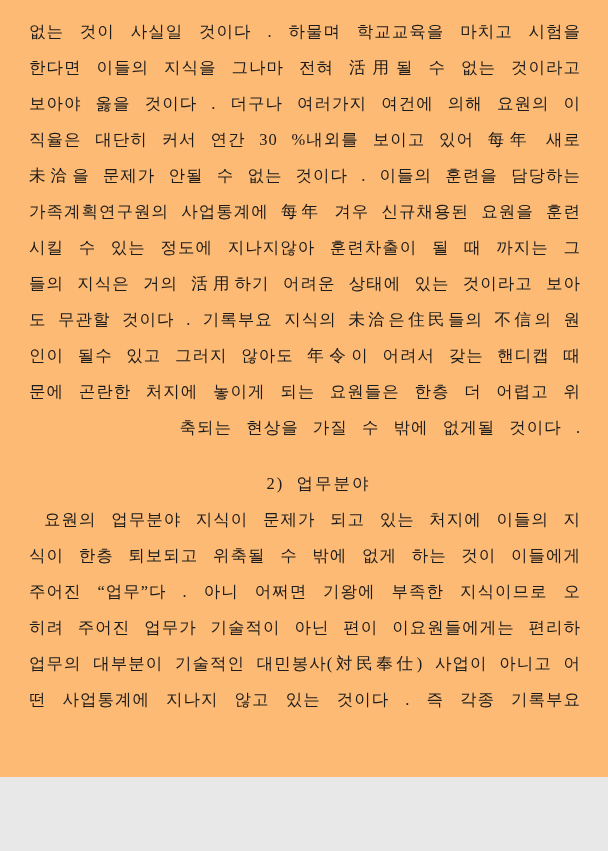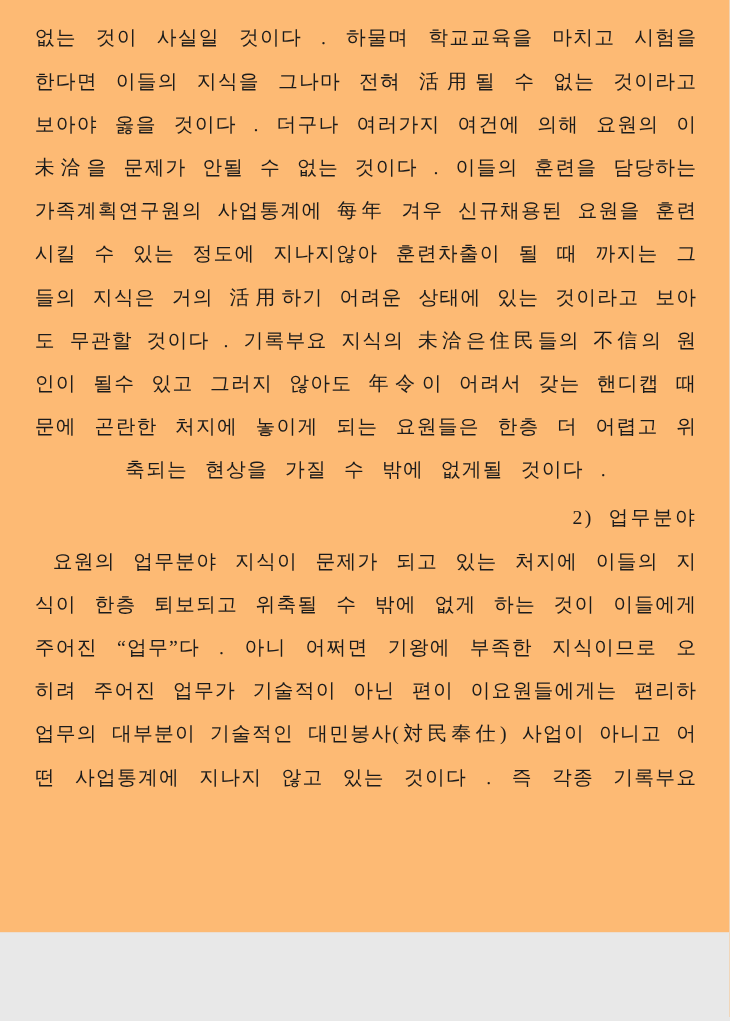--- a/index.html
+++ b/index.html
@@ -31,27 +31,27 @@
     letter-spacing: 1px;
     word-spacing: 4px;
     white-space: normal;
     overflow: hidden;
   }
   .just {
     text-align: justify;
     text-align-last: justify;
   }
   .end {
-    text-align: center;
+    text-align: right;
     word-spacing: 9px;
   }
   .heading {
-    margin-top: 4px;
+    margin-top: 20px;
     padding-left: 27px;
-    text-align: right;
+    text-align: center;
     word-spacing: 6px;
     letter-spacing: 2px;
   }
   .indent {
     padding-left: 15px;
   }
   .pagenum {
     position: absolute;
     top: 808px;
     left: 0;
@@ -65,20 +65,21 @@
 </style>
 </head>
 <body>
 
 <div class="page">
   <div class="textblock">
 
     <p class="line just">없는 것이 사실일 것이다 . 하물며 학교교육을 마치고 시험을</p>
     <p class="line just">한다면 이들의 지식을 그나마 전혀 活用될 수 없는 것이라고</p>
     <p class="line just">보아야 옳을 것이다 . 더구나 여러가지 여건에 의해 요원의 이</p>
+    <p class="line just">직율은 대단히 커서 연간 30 %내외를 보이고 있어 每年 새로</p>
     <p class="line just">未洽을 문제가 안될 수 없는 것이다 . 이들의 훈련을 담당하는</p>
     <p class="line just">가족계획연구원의 사업통계에 每年 겨우 신규채용된 요원을 훈련</p>
     <p class="line just">시킬 수 있는 정도에 지나지않아 훈련차출이 될 때 까지는 그</p>
     <p class="line just">들의 지식은 거의 活用하기 어려운 상태에 있는 것이라고 보아</p>
     <p class="line just">도 무관할 것이다 . 기록부요 지식의 未洽은住民들의 不信의 원</p>
     <p class="line just">인이 될수 있고 그러지 않아도 年令이 어려서 갖는 핸디캡 때</p>
     <p class="line just">문에 곤란한 처지에 놓이게 되는 요원들은 한층 더 어렵고 위</p>
     <p class="line end">축되는 현상을 가질 수 밖에 없게될 것이다 .</p>
 
     <p class="line heading">2) 업무분야</p>

